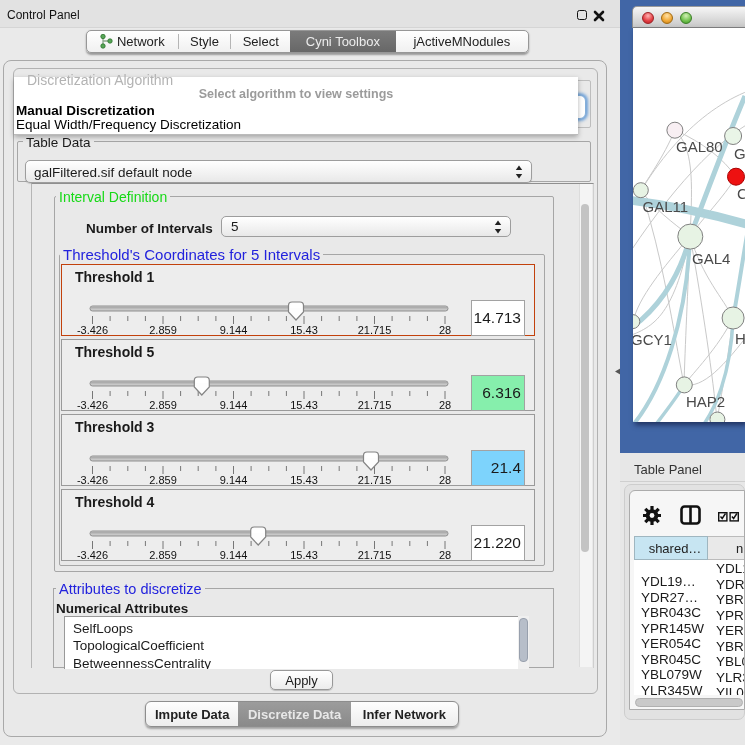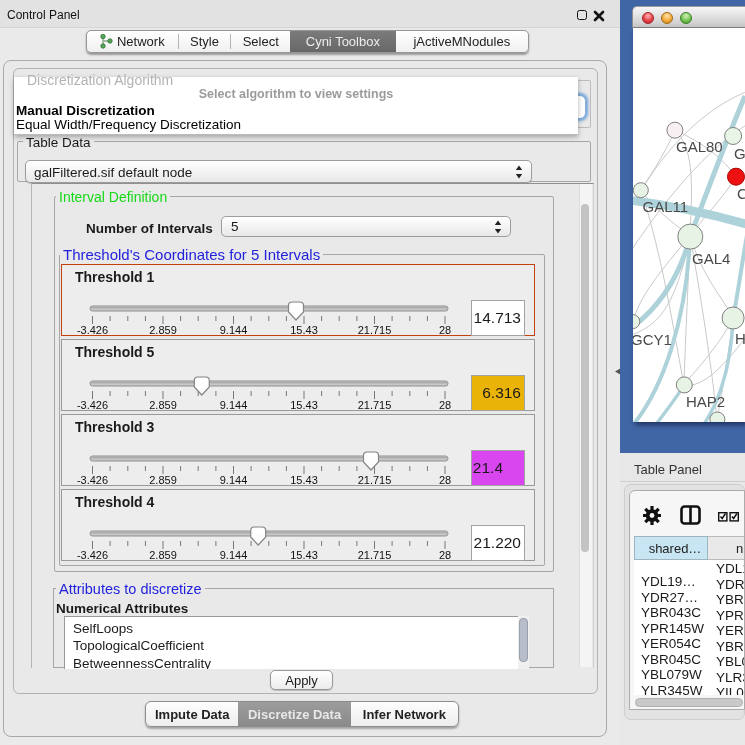--- a/index.html
+++ b/index.html
@@ -141,21 +141,21 @@
       <text x="101.0" y="69" font-size="11" text-anchor="middle" fill="#111">2.859</text>
       <text x="171.5" y="69" font-size="11" text-anchor="middle" fill="#111">9.144</text>
       <text x="242.0" y="69" font-size="11" text-anchor="middle" fill="#111">15.43</text>
       <text x="312.5" y="69" font-size="11" text-anchor="middle" fill="#111">21.715</text>
       <text x="383.0" y="69" font-size="11" text-anchor="middle" fill="#111">28</text>
     <g transform="translate(131.3,36)">
         <path d="M1 4.5 Q1 1 4.5 1 H12.5 Q16 1 16 4.5 V11 L8.5 19 L1 11 Z" fill="#fdfdfd" stroke="#848484" stroke-width="1.2"></path>
         <path d="M2.5 5 Q2.5 2.5 5 2.5 H12 Q14.5 2.5 14.5 5 V7 H2.5 Z" fill="#ffffff" opacity="0.85"></path>
       </g>
   </svg>
-  <div style="position:absolute;left:409px;top:35px;width:54px;height:36px;background:#eab308;border:1px solid #a2a2a2;font-size:15.5px;text-align:right;line-height:34px;padding-right:3px">6.316</div>
+  <div style="position:absolute;left:409px;top:35px;width:54px;height:36px;background:#86efac;border:1px solid #a2a2a2;font-size:15.5px;text-align:right;line-height:34px;padding-right:3px">6.316</div>
 </div>
 <div class="abs" style="left:61px;top:414px;width:474px;height:72px;border:1px solid #9a9a9a;background:#ededed">
   <div style="position:absolute;left:13px;top:4px;font-size:14px;font-weight:bold">Threshold 3</div>
   <svg style="position:absolute;left:0;top:0" width="474" height="72" viewBox="0 0 474 72" font-family="Liberation Sans">
     <rect x="28" y="41" width="358" height="5" rx="2.5" fill="#c8c8c8" stroke="#8f8f8f" stroke-width="1"></rect>
     <rect x="28.5" y="41.5" width="357" height="2" rx="1" fill="#adadad"></rect>
     <path d="M30.5 51 V59" stroke="#777" stroke-width="1"></path>
       <path d="M48.1 51 V56" stroke="#777" stroke-width="1"></path>
       <path d="M65.8 51 V56" stroke="#777" stroke-width="1"></path>
       <path d="M83.4 51 V56" stroke="#777" stroke-width="1"></path>
@@ -180,21 +180,21 @@
       <text x="101.0" y="69" font-size="11" text-anchor="middle" fill="#111">2.859</text>
       <text x="171.5" y="69" font-size="11" text-anchor="middle" fill="#111">9.144</text>
       <text x="242.0" y="69" font-size="11" text-anchor="middle" fill="#111">15.43</text>
       <text x="312.5" y="69" font-size="11" text-anchor="middle" fill="#111">21.715</text>
       <text x="383.0" y="69" font-size="11" text-anchor="middle" fill="#111">28</text>
     <g transform="translate(300.5,36)">
         <path d="M1 4.5 Q1 1 4.5 1 H12.5 Q16 1 16 4.5 V11 L8.5 19 L1 11 Z" fill="#fdfdfd" stroke="#848484" stroke-width="1.2"></path>
         <path d="M2.5 5 Q2.5 2.5 5 2.5 H12 Q14.5 2.5 14.5 5 V7 H2.5 Z" fill="#ffffff" opacity="0.85"></path>
       </g>
   </svg>
-  <div style="position:absolute;left:409px;top:35px;width:54px;height:36px;background:#d946ef;border:1px solid #a2a2a2;font-size:15.5px;text-align:right;line-height:34px;padding-right:21px">21.4</div>
+  <div style="position:absolute;left:409px;top:35px;width:54px;height:36px;background:#7dd3fc;border:1px solid #a2a2a2;font-size:15.5px;text-align:right;line-height:34px;padding-right:3px">21.4</div>
 </div>
 <div class="abs" style="left:61px;top:489px;width:474px;height:72px;border:1px solid #9a9a9a;background:#ededed">
   <div style="position:absolute;left:13px;top:4px;font-size:14px;font-weight:bold">Threshold 4</div>
   <svg style="position:absolute;left:0;top:0" width="474" height="72" viewBox="0 0 474 72" font-family="Liberation Sans">
     <rect x="28" y="41" width="358" height="5" rx="2.5" fill="#c8c8c8" stroke="#8f8f8f" stroke-width="1"></rect>
     <rect x="28.5" y="41.5" width="357" height="2" rx="1" fill="#adadad"></rect>
     <path d="M30.5 51 V59" stroke="#777" stroke-width="1"></path>
       <path d="M48.1 51 V56" stroke="#777" stroke-width="1"></path>
       <path d="M65.8 51 V56" stroke="#777" stroke-width="1"></path>
       <path d="M83.4 51 V56" stroke="#777" stroke-width="1"></path>

